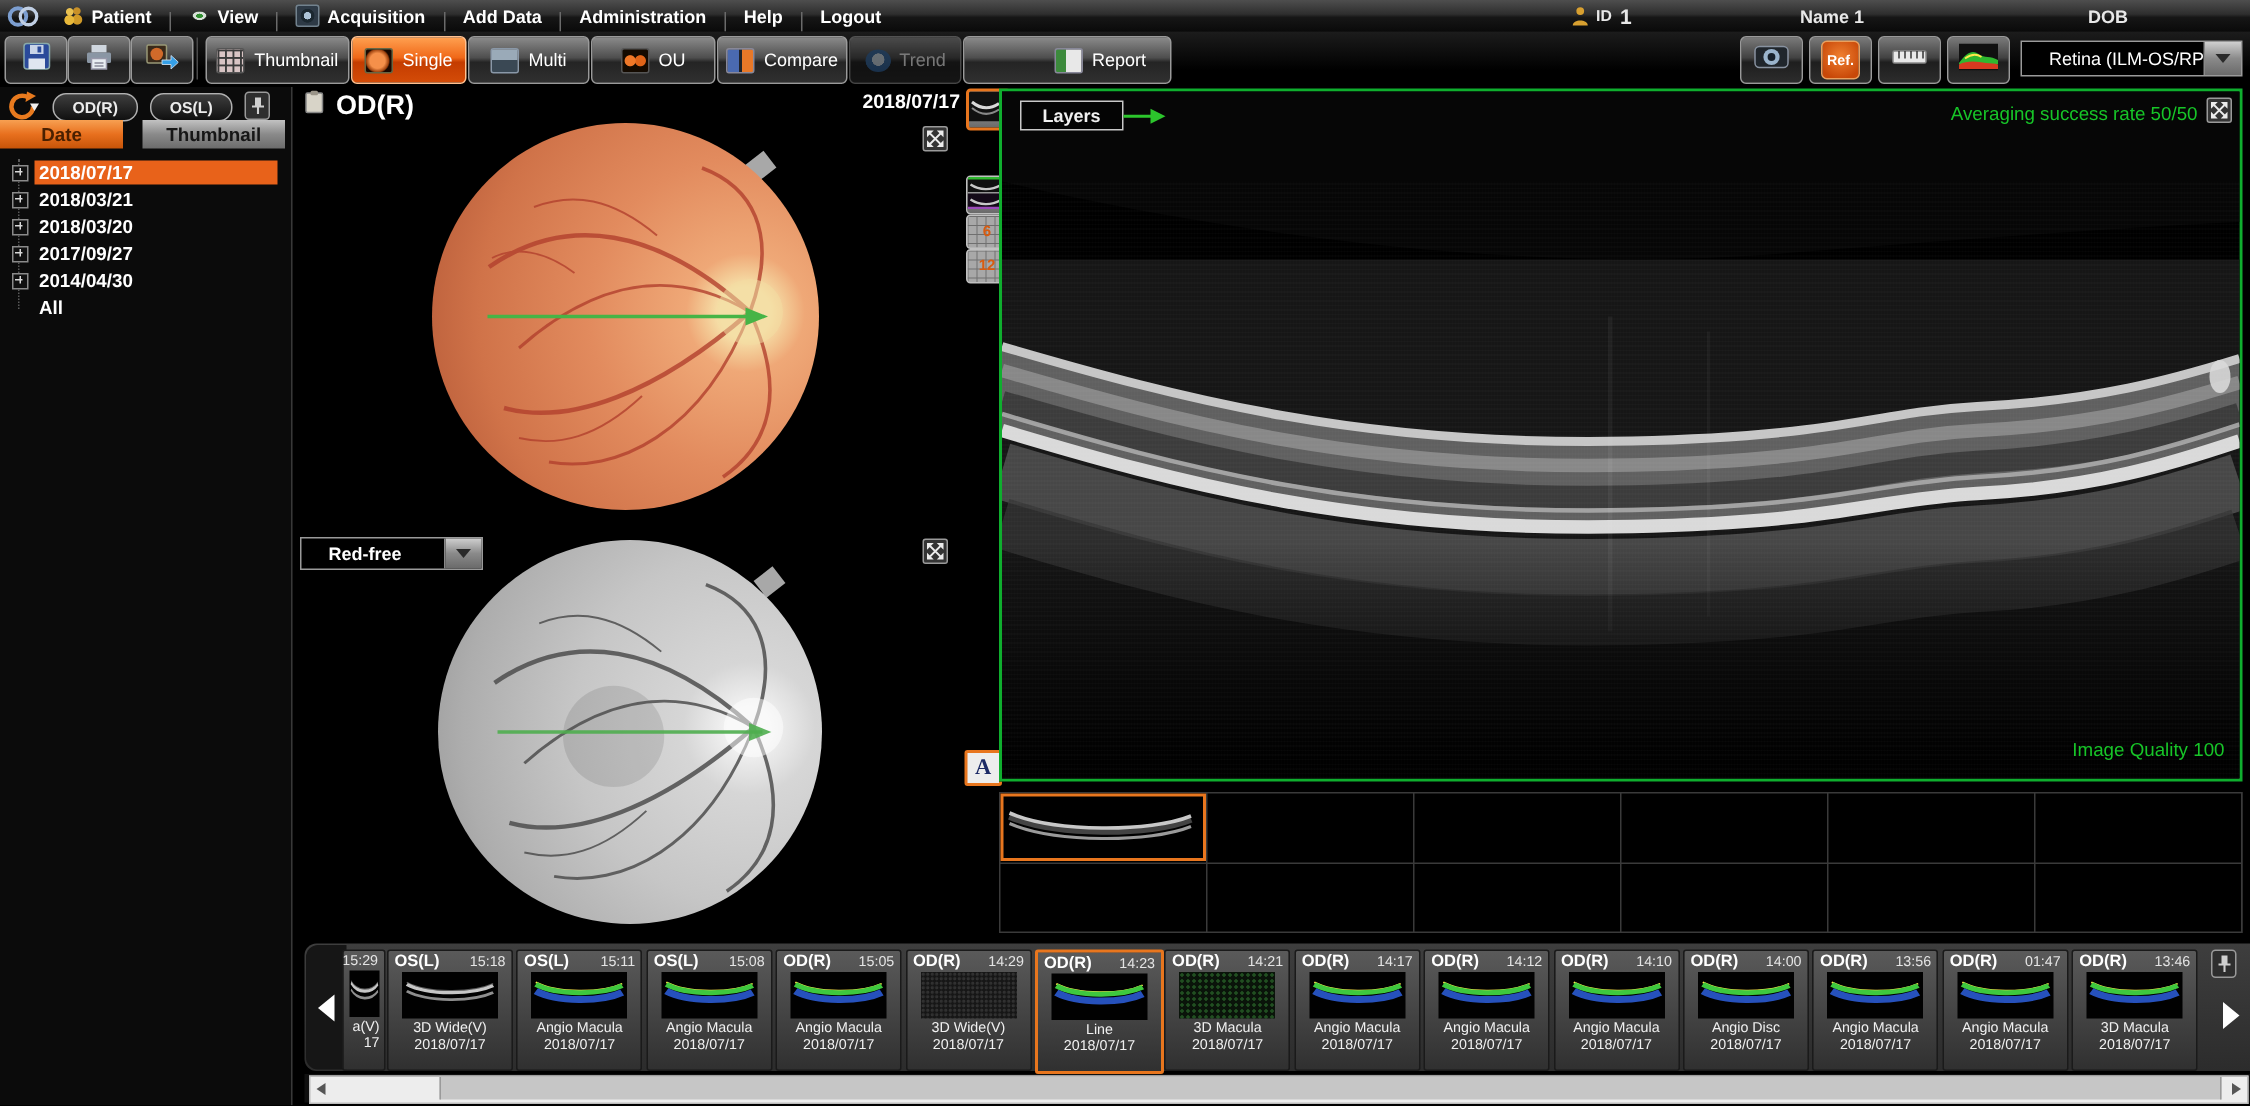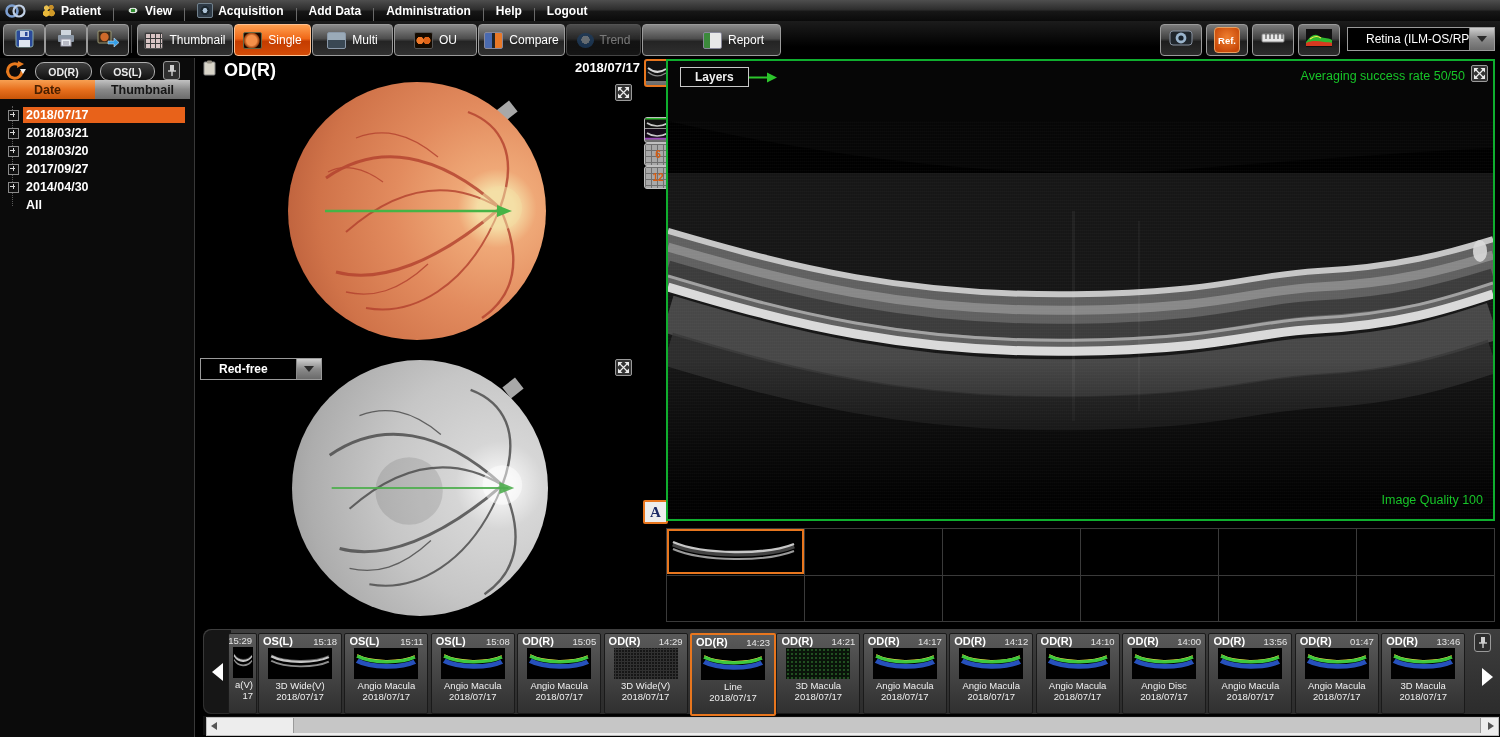--- a/index.html
+++ b/index.html
@@ -63,21 +63,21 @@
     display:flex;align-items:center;justify-content:center;cursor:pointer;}
   .chev{width:0;height:0;border-left:5px solid transparent;border-right:5px solid transparent;border-top:6px solid #2a2a2a;}
 
   
   #sidebar{left:0;top:58px;width:195px;height:679px;background:#0b0b0b;border-right:1px solid #383838;}
   .pill-btn{position:absolute;height:17px;border:1px solid #b0b0b0;border-radius:9px;
     background:linear-gradient(180deg,#3e3e3e,#101010);color:#ececec;font-size:10.5px;font-weight:bold;
     display:flex;align-items:center;justify-content:center;cursor:pointer;}
   .tab{position:absolute;top:22px;height:19px;display:flex;align-items:center;justify-content:center;
     font-size:12.5px;font-weight:bold;cursor:pointer;}
-  #tab-date{left:0;width:95px;background:linear-gradient(180deg,#f7a052,#e8701e 50%,#c85408);color:#4a2000;}
+  #tab-date{left:0;width:82px;background:linear-gradient(180deg,#f7a052,#e8701e 50%,#c85408);color:#4a2000;}
   #tab-procedure{left:95px;width:95px;background:linear-gradient(180deg,#c2c2c2,#8a8a8a 50%,#6c6c6c);color:#161616;}
   #tree{position:absolute;left:0;top:48px;width:195px;}
   .tree-item{position:relative;height:18px;display:flex;align-items:center;color:#fff;
     font-size:12.5px;font-weight:bold;cursor:pointer;}
   .tree-exp{width:9px;height:9px;border:1px solid #8a8a8a;background:#101010;margin:0 4px 0 8px;position:relative;flex:none;}
   .tree-exp::before{content:"";position:absolute;left:1px;top:3.5px;width:5px;height:1px;background:#d8d8d8;}
   .tree-exp::after{content:"";position:absolute;left:3.5px;top:1px;width:1px;height:5px;background:#d8d8d8;}
   .tree-exp.hidden{visibility:hidden;}
   .tree-label{flex:1;height:16px;line-height:16px;padding-left:3px;margin-right:10px;}
   .tree-item.selected .tree-label{background:#e8621a;}
@@ -211,20 +211,32 @@
         <div class="menu-item">
 
     <span class="mi-label">Help</span>
   </div>
         <div class="menu-sep"></div>
         <div class="menu-item">
 
     <span class="mi-label">Logout</span>
   </div>
       </div>
+    <div id="patient-info">
+      <span class="pi" style="left:8px">
+        <svg width="11" height="14" viewBox="0 0 11 14">
+            <circle cx="5.5" cy="3.4" r="2.6" fill="#d8a030"></circle>
+            <path d="M0.5,13 C0.5,8.6 10.5,8.6 10.5,13 Z" fill="#d8a030"></path>
+          </svg>
+      </span>
+      <span class="pi" style="left:24px;font-size:10.5px">ID</span>
+      <span class="pi" style="left:40px;font-size:14px">1</span>
+      <span class="pi" style="left:160px;font-size:12px">Name 1</span>
+      <span class="pi" style="left:352px;font-size:12px">DOB</span>
+    </div>
   </div>
 
   <div id="toolbar" class="abs">
     <div class="ibtn" style="left:3px">
       <span>
         <svg width="19" height="19" viewBox="0 0 19 19">
             <rect x="1" y="1" width="17" height="17" rx="2" fill="#2a4a9a" stroke="#8aa"></rect>
             <rect x="5" y="2" width="9" height="6" fill="#c8d4e8"></rect>
             <rect x="10" y="3" width="2.5" height="4" fill="#2a4a9a"></rect>
             <rect x="4" y="11" width="11" height="7" fill="#dfe6f0"></rect>

